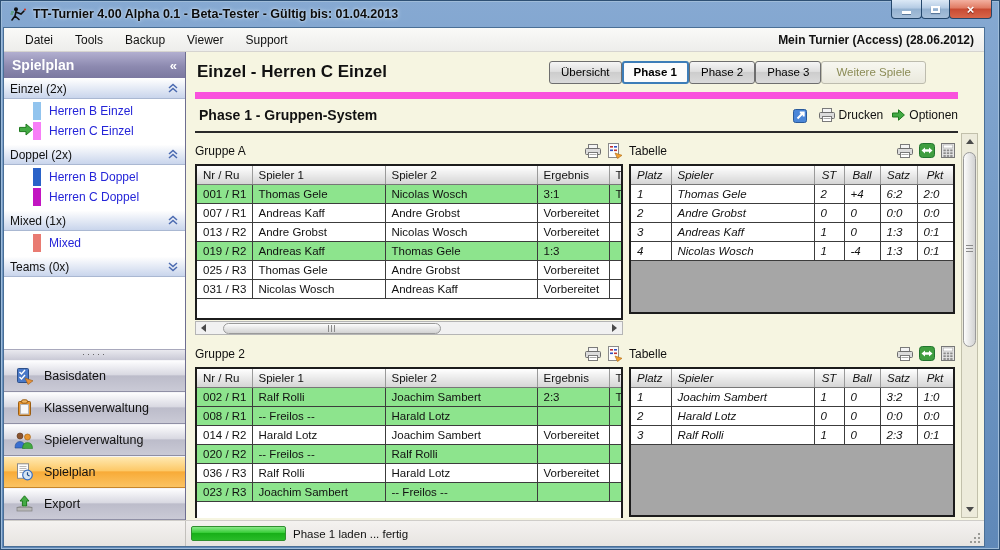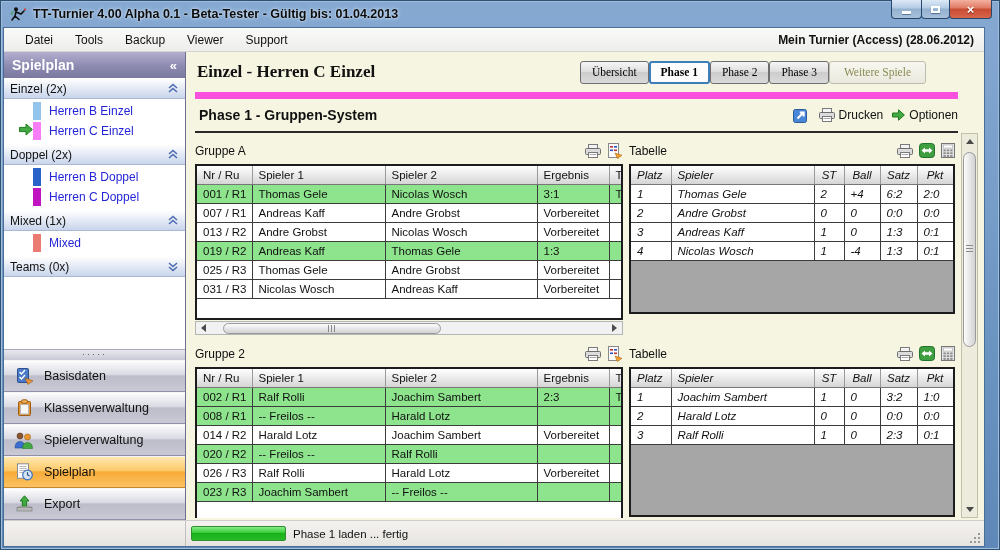--- a/index.html
+++ b/index.html
@@ -46,21 +46,21 @@
   .sb-splitter{height:11px;background:linear-gradient(180deg,#e9e9ef,#c9c9d6);border-top:1px solid #a8a8bc;
     color:#555;font-size:9px;line-height:8px;text-align:center;letter-spacing:2px;flex:0 0 auto;}
   .nav-btn{height:32px;display:flex;align-items:center;padding:0 10px;gap:10px;flex:0 0 auto;cursor:default;
     background:linear-gradient(180deg,#fdfdfe,#d9d9e2 45%,#bcbcca 50%,#cacad6);
     border-top:1px solid #f5f5f8;border-bottom:1px solid #8f8fa5;font-size:12.5px;}
   .nav-btn.active{background:linear-gradient(180deg,#ffe9b2,#fdc968 45%,#f8ab38 50%,#fbc familiar);
     background:linear-gradient(180deg,#ffe9b2,#fdc968 45%,#f8ab38 50%,#fbc362);border-bottom:1px solid #c8862a;}
   .nav-icon{width:20px;height:18px;flex:0 0 auto;display:flex;align-items:center;justify-content:center;}
   
   .content{flex:1;position:relative;background:#f6f5e1;min-width:0;}
-  .c-hdr{position:absolute;top:0;left:0;right:0;height:40px;display:flex;align-items:center;font-family:Liberation Serif, serif;}
+  .c-hdr{position:absolute;top:0;left:0;right:0;height:40px;display:flex;align-items:center;}
   .c-title{font-size:17px;font-weight:bold;margin-left:11px;white-space:nowrap;}
   .phase-btns{margin-left:auto;margin-right:58px;display:flex;align-items:center;}
   .phase-btn{height:23px;padding:0 11px;font-size:11.5px;border:1px solid #6e6e6e;border-radius:3px;cursor:default;
     background:linear-gradient(180deg,#f6f6f6,#dedede 45%,#cdcdcd 50%,#dadada);white-space:nowrap;font-family:inherit;}
   .phase-btn.active{font-weight:bold;background:#fcfcfc;border:2px solid #3d7db8;padding:0 10px;}
   .phase-btn.disabled{background:linear-gradient(180deg,#f7f7f0,#eae9dd);border:1px solid #bdbcae;color:#8b8b55;padding:0 14px;}
   .pinkbar{position:absolute;top:40px;left:9px;width:763px;height:7px;background:#f951dd;}
   .p-hdr{position:absolute;top:47px;left:9px;width:763px;height:32px;display:flex;align-items:center;}
   .p-title{font-size:14px;font-weight:bold;margin-left:4px;white-space:nowrap;}
   .p-actions{margin-left:auto;display:flex;align-items:center;gap:9px;}
@@ -594,21 +594,21 @@
                         <td></td>
                       </tr>
                       <tr class="done">
                         <td>020 / R2</td>
                         <td>-- Freilos --</td>
                         <td>Ralf Rolli</td>
                         <td></td>
                         <td></td>
                       </tr>
                       <tr>
-                        <td>026 / R3</td>
+                        <td>036 / R3</td>
                         <td>Ralf Rolli</td>
                         <td>Harald Lotz</td>
                         <td>Vorbereitet</td>
                         <td></td>
                       </tr>
                       <tr class="done">
                         <td>023 / R3</td>
                         <td>Joachim Sambert</td>
                         <td>-- Freilos --</td>
                         <td></td>

